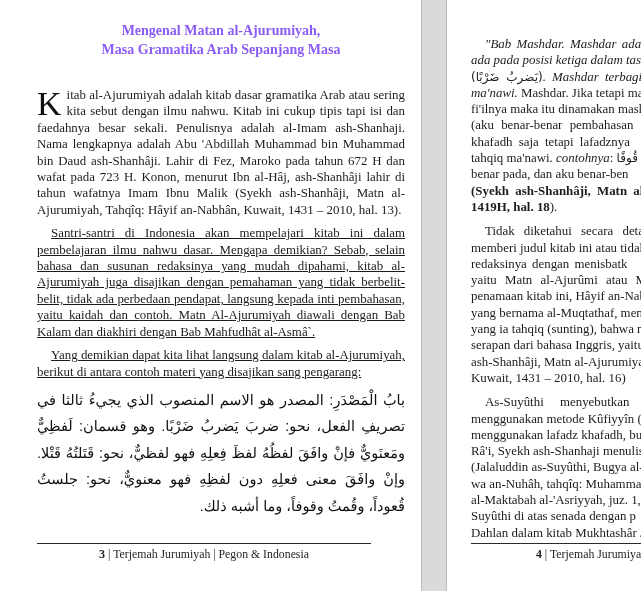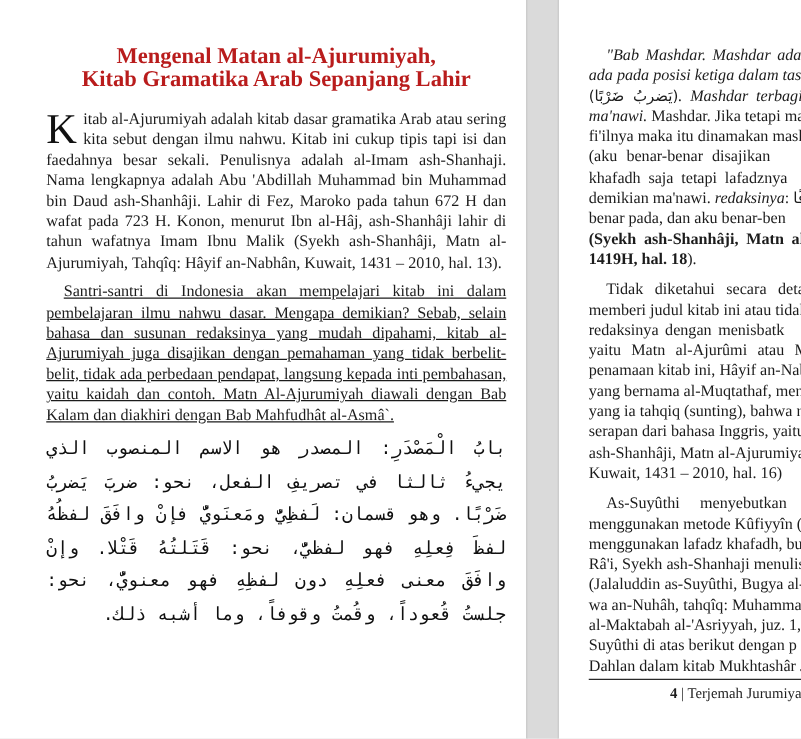--- a/index.html
+++ b/index.html
@@ -6,35 +6,35 @@
   body {
     width:641px; height:591px; overflow:hidden; position:relative;
     background:#dadada;
     font-family:"Liberation Serif", serif;
   }
   .page { position:absolute; top:0; height:591px; background:#ffffff; }
   .page-left  { left:0;    width:421px; border-right:1px solid #bcbcbc; }
   .page-right { left:446px; width:420px; border-left:1px solid #bcbcbc; }
 
   .lp-title {
-    position:absolute; top:35px; left:37px; width:368px;
-    text-align:center; font-weight:bold; font-size:18px; line-height:19px;
-    color:#b91c1c;
+    position:absolute; top:21px; left:37px; width:368px;
+    text-align:center; font-weight:bold; font-size:14px; line-height:19px;
+    color:#8b5cf6;
   }
   .lp-body {
     position:absolute; top:87px; left:37px; width:368px;
     font-size:12.9px; line-height:16.4px; text-align:justify; color:#1c1c1c;
   }
   .lp-body p { margin:0 0 7px 0; }
   .p-ind { text-indent:14px;text-decoration:underline; }
   .dropcap {
     float:left; font-size:34px; line-height:29px; padding:2px 5px 0 0; color:#111;
   }
   .arabic-block {
-    direction:rtl; font-family:Liberation Mono, monospace;
+    direction:rtl; font-family:Liberation Sans, sans-serif;
     font-size:14.5px; line-height:26.5px; text-align:justify;
     margin-top:4px; color:#101010;
   }
   .footer {
     position:absolute; top:543px; left:37px; width:334px;
     border-top:1.4px solid #2a2a2a; padding-top:3px;
     font-size:11.8px; text-align:center; color:#1e1e1e;
   }
   .footer b { font-size:12.2px; }
   .rp-footer {
@@ -54,42 +54,46 @@
   .sg-b { font-weight:bold; }
   .sg-n { }
   .sg-ar { font-family:"DejaVu Sans", sans-serif; font-size:12px; }
 </style>
 </head>
 <body>
 
 <div class="page page-left">
   <div class="lp-title">
     <div>Mengenal Matan al-Ajurumiyah,</div>
-    <div>Kitab Gramatika Arab Sepanjang Lahir</div>
+    <div>Masa Gramatika Arab Sepanjang Masa</div>
   </div>
 
   <div class="lp-body">
     <p><span class="dropcap">K</span><span>itab al-Ajurumiyah adalah kitab dasar gramatika Arab atau sering kita sebut dengan ilmu nahwu. Kitab ini cukup tipis tapi isi dan faedahnya besar sekali. Penulisnya adalah al-Imam ash-Shanhaji. Nama lengkapnya adalah Abu 'Abdillah Muhammad bin Muhammad bin Daud ash-Shanhâji. Lahir di Fez, Maroko pada tahun 672 H dan wafat pada 723 H. Konon, menurut Ibn al-Hâj, ash-Shanhâji lahir di tahun wafatnya Imam Ibnu Malik (Syekh ash-Shanhâji, Matn al-Ajurumiyah, Tahqîq: Hâyif an-Nabhân, Kuwait, 1431 – 2010, hal. 13).</span></p>
     <p class="p-ind">Santri-santri di Indonesia akan mempelajari kitab ini dalam pembelajaran ilmu nahwu dasar. Mengapa demikian? Sebab, selain bahasa dan susunan redaksinya yang mudah dipahami, kitab al-Ajurumiyah juga disajikan dengan pemahaman yang tidak berbelit-belit, tidak ada perbedaan pendapat, langsung kepada inti pembahasan, yaitu kaidah dan contoh. Matn Al-Ajurumiyah diawali dengan Bab Kalam dan diakhiri dengan Bab Mahfudhât al-Asmâ`.</p>
+    <p class="p-ind">Yang demikian dapat kita lihat langsung dalam kitab al-Ajurumiyah, berikut di antara contoh materi yang disajikan sang pengarang:</p>
     <div class="arabic-block">بابُ الْمَصْدَرِ: المصدر هو الاسم المنصوب الذي يجيءُ ثالثا في تصريفِ الفعل، نحو: ضربَ يَضربُ ضَرْبًا. وهو قسمان: لَفظِيٌّ ومَعنَويٌّ فإنْ وافَقَ لفظُهُ لفظَ فِعلِهِ فهو لفظيٌّ، نحو: قَتَلتُهُ قَتْلا. وإنْ وافَقَ معنى فعلِهِ دون لفظِهِ فهو معنويٌّ، نحو: جلستُ قُعوداً، وقُمتُ وقوفاً، وما أشبه ذلك.</div>
   </div>
 
+  <div class="footer">
+    <b>3</b><span> | Terjemah Jurumiyah | Pegon &amp; Indonesia</span>
+  </div>
 </div>
 
 <div class="page page-right">
   <div class="rp-body">
       <div class="rpara">
         <div class="pline ind" style="word-spacing: 2px;"><span class="sg-i">"Bab Mashdar. Mashdar adalah</span></div>
         <div class="pline"><span class="sg-i">ada pada posisi ketiga dalam tashr</span></div>
         <div class="pline" style="word-spacing: 3px;"><span class="sg-ar" dir="rtl">(يَضربُ ضَرْبًا)</span><span class="sg-i">. Mashdar terbagi d</span></div>
         <div class="pline"><span class="sg-i">ma'nawi.</span><span class="sg-n"> Mashdar. Jika tetapi ma</span></div>
         <div class="pline"><span class="sg-n">fi'ilnya maka itu dinamakan mash</span></div>
-        <div class="pline" style="word-spacing: 4px;"><span class="sg-n">(aku benar-benar disajikan</span></div>
+        <div class="pline" style="word-spacing: 4px;"><span class="sg-n">(aku benar-benar pembahasan</span></div>
         <div class="pline" style="word-spacing: 3px;"><span class="sg-n">khafadh saja tetapi lafadznya</span></div>
-        <div class="pline"><span class="sg-n">demikian ma'nawi. </span><span class="sg-i">redaksinya</span><span class="sg-n">: </span><span class="sg-ar" dir="rtl">قُوفًا</span></div>
+        <div class="pline"><span class="sg-n">tahqiq ma'nawi. </span><span class="sg-i">contohnya</span><span class="sg-n">: </span><span class="sg-ar" dir="rtl">قُوفًا</span></div>
         <div class="pline"><span class="sg-n">benar pada, dan aku benar-ben</span></div>
         <div class="pline" style="word-spacing: 3px;"><span class="sg-b">(Syekh ash-Shanhâji, Matn al-</span></div>
         <div class="pline"><span class="sg-b">1419H, hal. 18</span><span class="sg-n">).</span></div>
       </div>
       <div class="rpara">
         <div class="pline ind" style="word-spacing: 6px;"><span class="sg-n">Tidak diketahui secara detail</span></div>
         <div class="pline"><span class="sg-n">memberi judul kitab ini atau tidak</span></div>
         <div class="pline" style="word-spacing: 2px;"><span class="sg-n">redaksinya dengan menisbatk</span></div>
         <div class="pline" style="word-spacing: 5px;"><span class="sg-n">yaitu Matn al-Ajurûmi atau M</span></div>
         <div class="pline"><span class="sg-n">penamaan kitab ini, Hâyif an-Nab</span></div>
@@ -100,21 +104,21 @@
         <div class="pline"><span class="sg-n">Kuwait, 1431 – 2010, hal. 16)</span></div>
       </div>
       <div class="rpara">
         <div class="pline ind" style="word-spacing: 13px;"><span class="sg-n">As-Suyûthi menyebutkan b</span></div>
         <div class="pline"><span class="sg-n">menggunakan metode Kûfiyyîn (r</span></div>
         <div class="pline"><span class="sg-n">menggunakan lafadz khafadh, buk</span></div>
         <div class="pline"><span class="sg-n">Râ'i, Syekh ash-Shanhaji menulisk</span></div>
         <div class="pline"><span class="sg-n">(Jalaluddin as-Suyûthi, Bugya al-W</span></div>
         <div class="pline"><span class="sg-n">wa an-Nuhâh, tahqîq: Muhammad</span></div>
         <div class="pline"><span class="sg-n">al-Maktabah al-'Asriyyah, juz. 1, h</span></div>
-        <div class="pline"><span class="sg-n">Suyûthi di atas berikut dengan p</span></div>
+        <div class="pline"><span class="sg-n">Suyûthi di atas senada dengan p</span></div>
         <div class="pline"><span class="sg-n">Dahlan dalam kitab Mukhtashâr J</span></div>
       </div>
     </div>
 
   <div class="rp-footer">
     <div class="rp-ftext"><b>4</b><span> | Terjemah Jurumiyah</span></div>
   </div>
 </div>
 
 </body></html>

